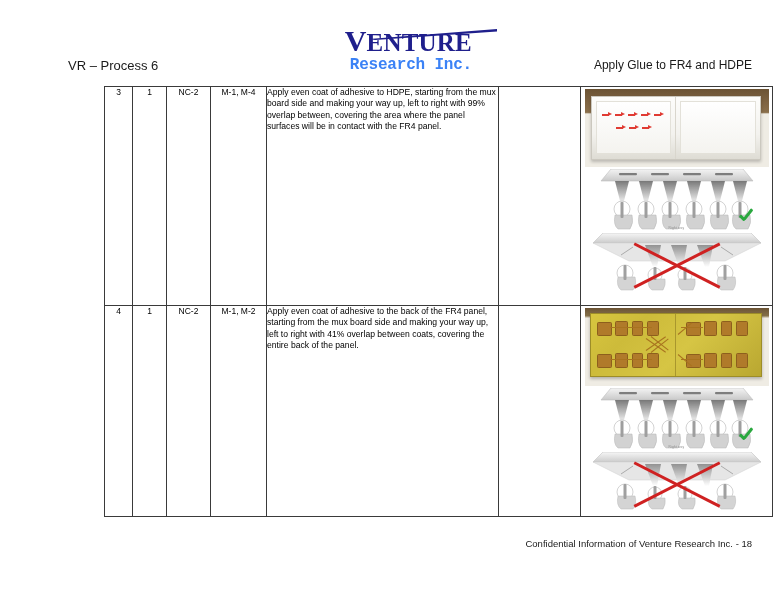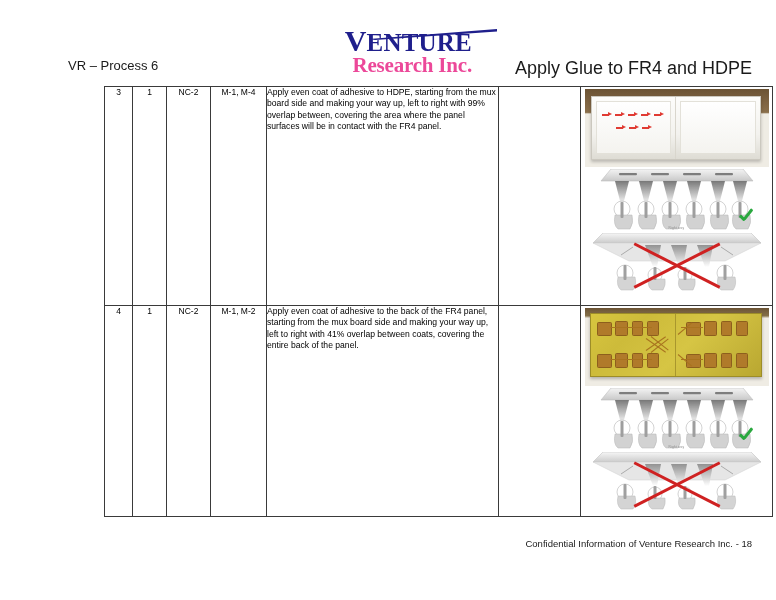--- a/index.html
+++ b/index.html
@@ -39,43 +39,43 @@
   #logo-venture .big { font-size: 30px; }
   #logo-swoosh {
     position: absolute;
     left: 24px;
     top: 1px;
     width: 128px;
     height: 11px;
     overflow: hidden;
   }
   #logo-research {
-    font-family: Liberation Serif, serif;
+    font-family: Liberation Mono, monospace;
     font-weight: bold;
-    font-size: 21px;
-    color: #ec4899;
+    font-size: 16px;
+    color: #3b82f6;
     line-height: 17px;
     margin-top: 1px;
     letter-spacing: -0.2px;
   }
 
   
   #title-left {
     position: absolute;
     left: 68px;
     top: 58px;
     font-size: 13px;
     color: #1a1a1a;
     white-space: nowrap;
   }
   #title-right {
     position: absolute;
     right: 24px;
     top: 58px;
-    font-size: 18px;
+    font-size: 12px;
     color: #1a1a1a;
     white-space: nowrap;
   }
 
   
   #proc-table {
     position: absolute;
     left: 104px;
     top: 86px;
     width: 668px;

